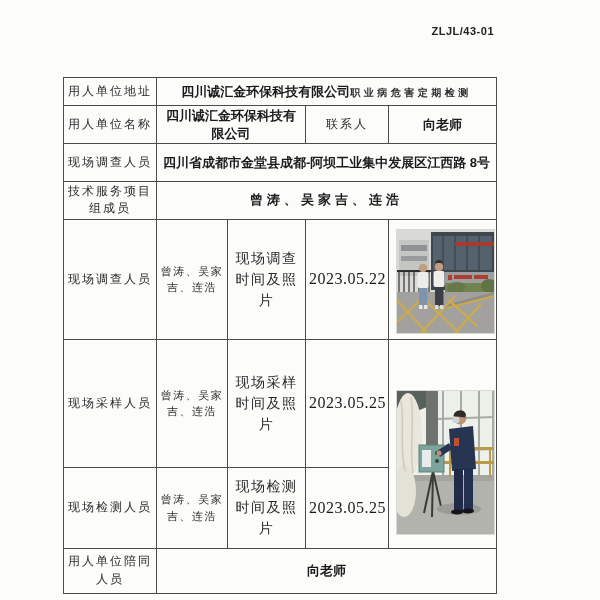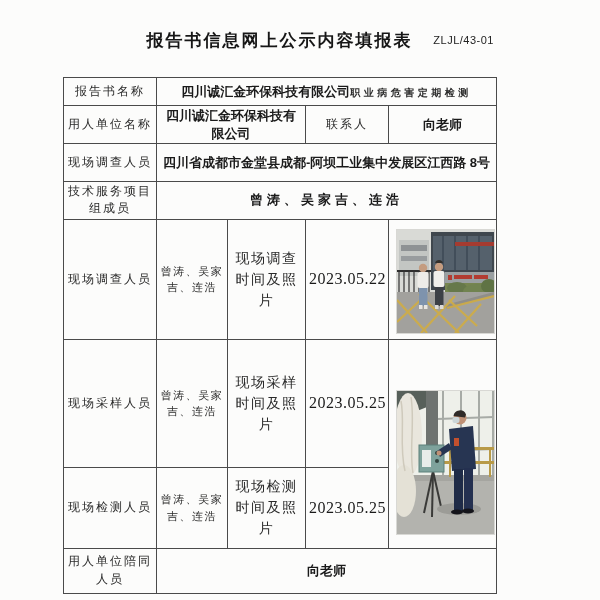--- a/index.html
+++ b/index.html
@@ -6,21 +6,21 @@
   body{
     width:600px;height:600px;background:#fbfbfa;
     font-family:"Liberation Sans","DejaVu Sans",sans-serif;
     color:#1c1c1c;position:relative;overflow:hidden;
   }
   .page{position:absolute;inset:0;background:#fcfcfb;}
   .doc-header{position:absolute;left:63px;top:24px;width:433px;text-align:center;}
   .title1{font-size:18px;font-weight:bold;letter-spacing:3px;color:#161616;}
   .title2-row{position:relative;margin-top:5px;height:20px;}
   .title2{display:inline-block;font-size:17px;font-weight:bold;letter-spacing:2px;color:#161616;}
-  .doc-code{position:absolute;right:2px;bottom:3px;font-size:11px;font-weight:normal;letter-spacing:.5px;color:#222;margin-top:45px;}
+  .doc-code{position:absolute;right:2px;bottom:12px;font-size:11px;font-weight:bold;letter-spacing:.5px;color:#222;margin-top:45px;}
   table.form{
     position:absolute;left:63px;top:77px;width:433px;
     border-collapse:collapse;table-layout:fixed;
   }
   table.form td{
     border:1px solid #4a4a4a;text-align:center;vertical-align:middle;
     padding:1px 3px;overflow:hidden;
   }
   .r1 td{height:25px;} .r2 td{height:31px;} .r3 td{height:35px;} .r4 td{height:32px;}
   .r5 td{height:117px;} .r6 td{height:125px;} .r7 td{height:78px;} .r8 td{height:42px;}
@@ -37,37 +37,36 @@
   .photo2{display:block;margin:38px 0 0 4px;width:99px;height:145px;border:1px solid #d8d8d4;box-sizing:border-box;}
   svg{display:block;}
 </style>
 </head>
 <body>
 
 <div class="page">
 
   <div class="doc-header">
     <div class="title2-row">
-      <div class="title2">报告书信息网上公示内容填报表</div>
       <div class="doc-code">ZLJL/43-01</div>
     </div>
   </div>
 
   <table class="form">
     <colgroup>
       <col style="width:93px">
         <col style="width:71px">
         <col style="width:78px">
         <col style="width:83px">
         <col style="width:108px">
     </colgroup>
 
     <tbody>
         <tr class="r1">
-      <td class="lbl">报告书名称</td>
+      <td class="lbl">用人单位地址</td>
       <td colspan="4"><span class="val-main">四川诚汇金环保科技有限公司</span><span class="val-suffix">职业病危害定期检测</span></td>
     </tr>
 
     <tr class="r2">
       <td class="lbl">用人单位名称</td>
       <td colspan="2" class="val-bold">四川诚汇金环保科技有限公司</td>
       <td class="lbl">联系人</td>
       <td class="val-bold">向老师</td>
     </tr>
 

